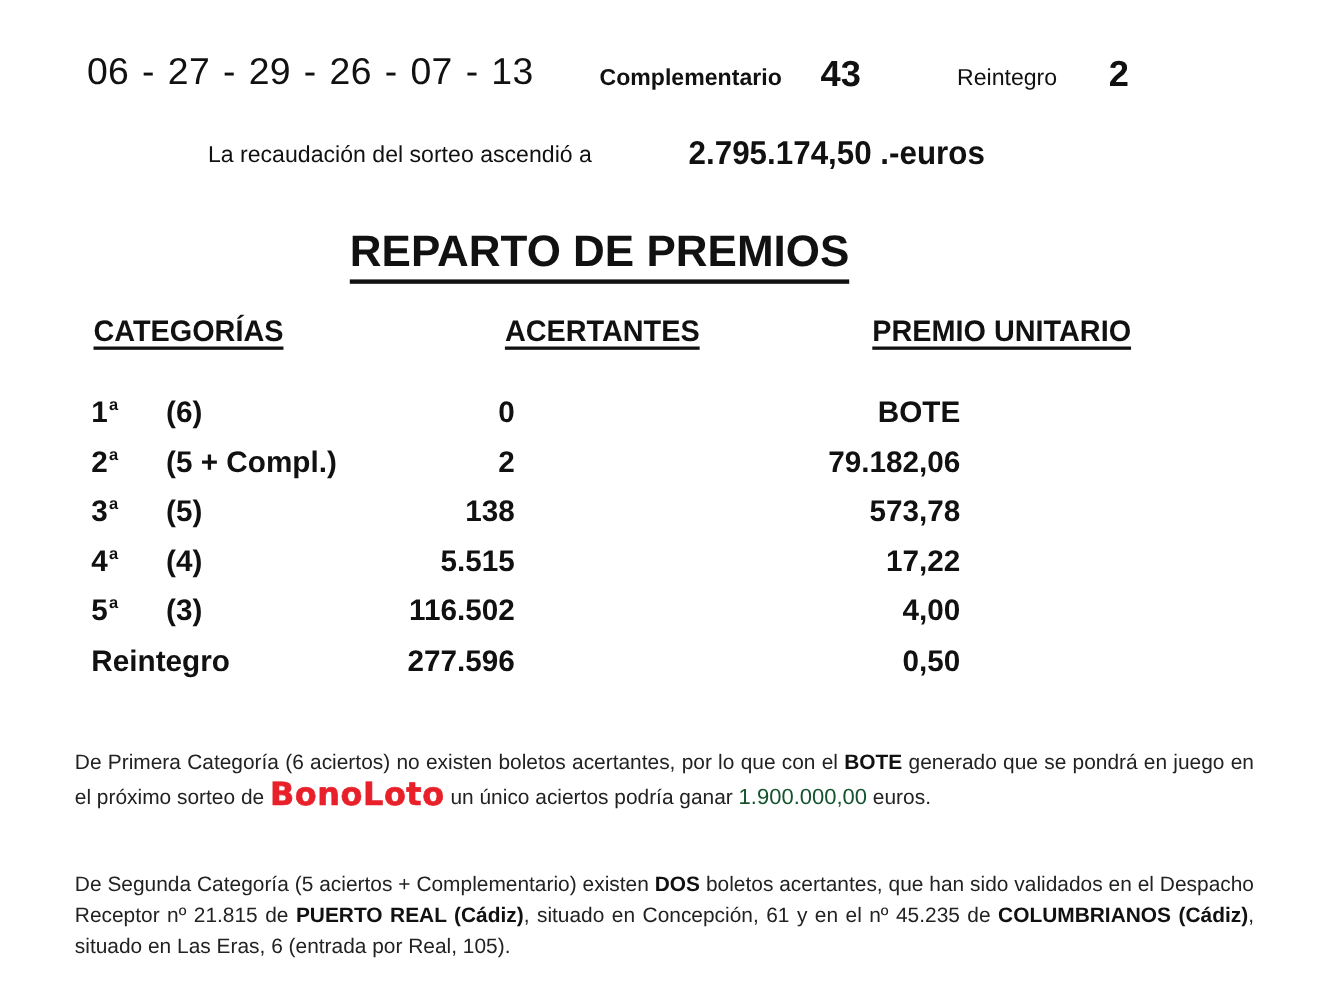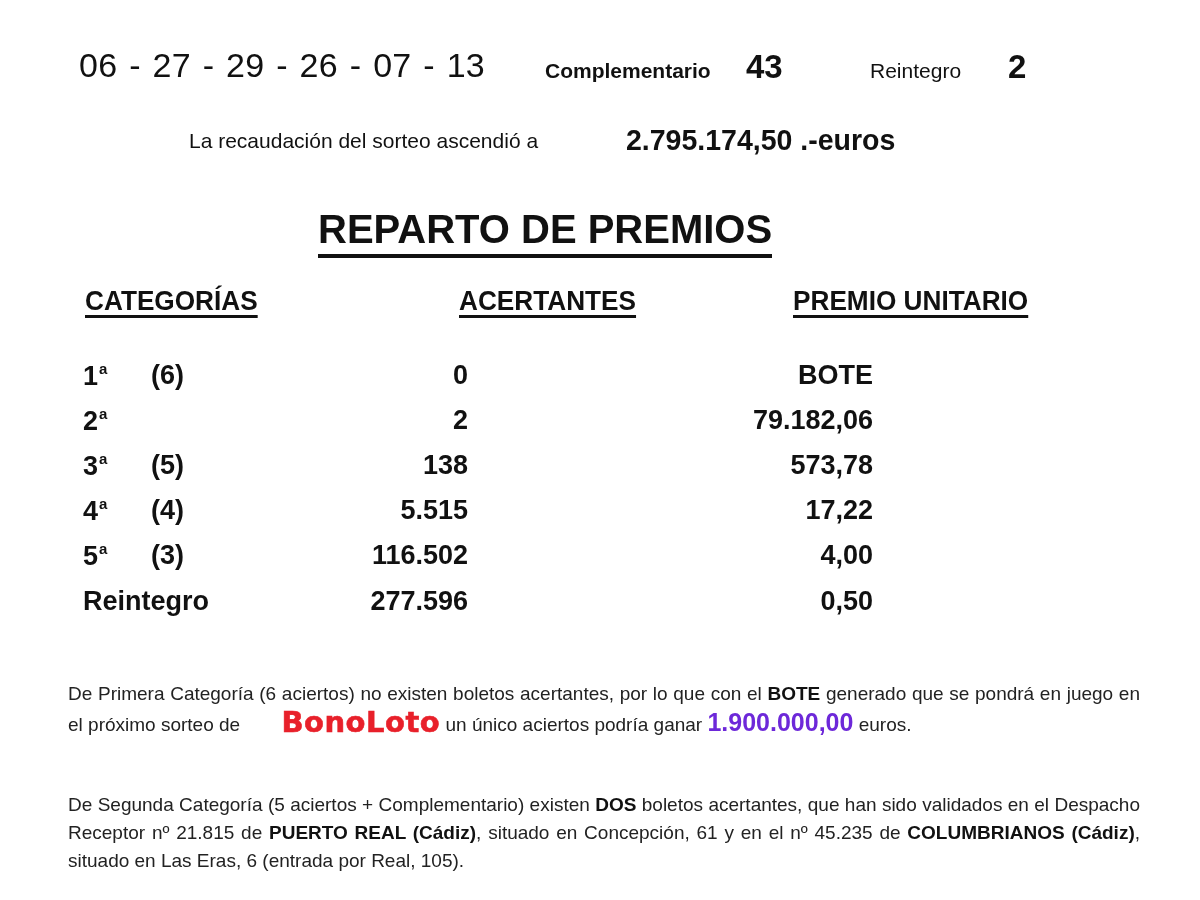--- a/index.html
+++ b/index.html
@@ -79,24 +79,23 @@
       position: absolute; left: 68px; width: 1072px;
       font-size: 19px; line-height: 28px; color: #222;
       text-align: justify; text-align-last: left;
     }
     .para b { color: #111; }
     .brand {
       color: #e8202a; font-weight: 900; font-size: 29px;
       letter-spacing: 0.5px;
       font-family: "DejaVu Sans", sans-serif;
       vertical-align: -1px;
-      margin-left: 36px;
       -webkit-text-stroke: 0.6px #e8202a;
     }
-    .big-amount { font-size: 25px; font-weight: bold; color: #6d28d9; }
+    .big-amount { font-size: 20px; font-weight: normal; color: #14532d; }
   </style>
 </head>
 <body>
 
 <div class="top-clip"></div>
 
 <div class="abs numbers">06 - 27 - 29 - 26 - 07 - 13</div>
 <div class="abs compl-label">Complementario</div>
 <div class="abs compl-value">43</div>
 <div class="abs reint-label">Reintegro</div>
@@ -112,20 +111,21 @@
 <div class="abs hdr hdr-premio">PREMIO UNITARIO</div>
 
 <div class="row" style="top:360px">
   <span class="ord"><span>1</span><sup>a</sup></span>
   <span class="desc">(6)</span>
   <span class="winners">0</span>
   <span class="prize">BOTE</span>
 </div>
 <div class="row" style="top:405px">
   <span class="ord"><span>2</span><sup>a</sup></span>
+  <span class="desc">(5 + Compl.)</span>
   <span class="winners">2</span>
   <span class="prize">79.182,06</span>
 </div>
 <div class="row" style="top:450px">
   <span class="ord"><span>3</span><sup>a</sup></span>
   <span class="desc">(5)</span>
   <span class="winners">138</span>
   <span class="prize">573,78</span>
 </div>
 <div class="row" style="top:495px">

